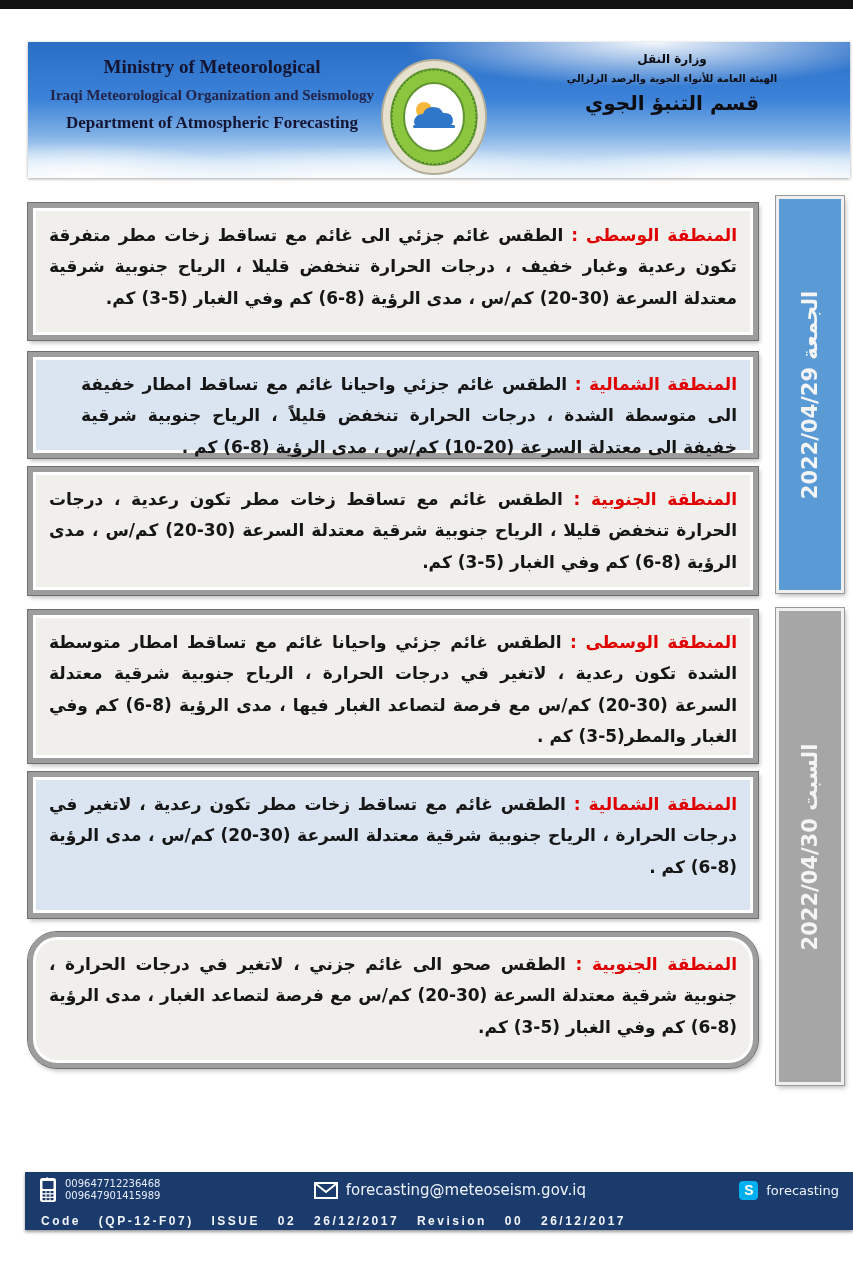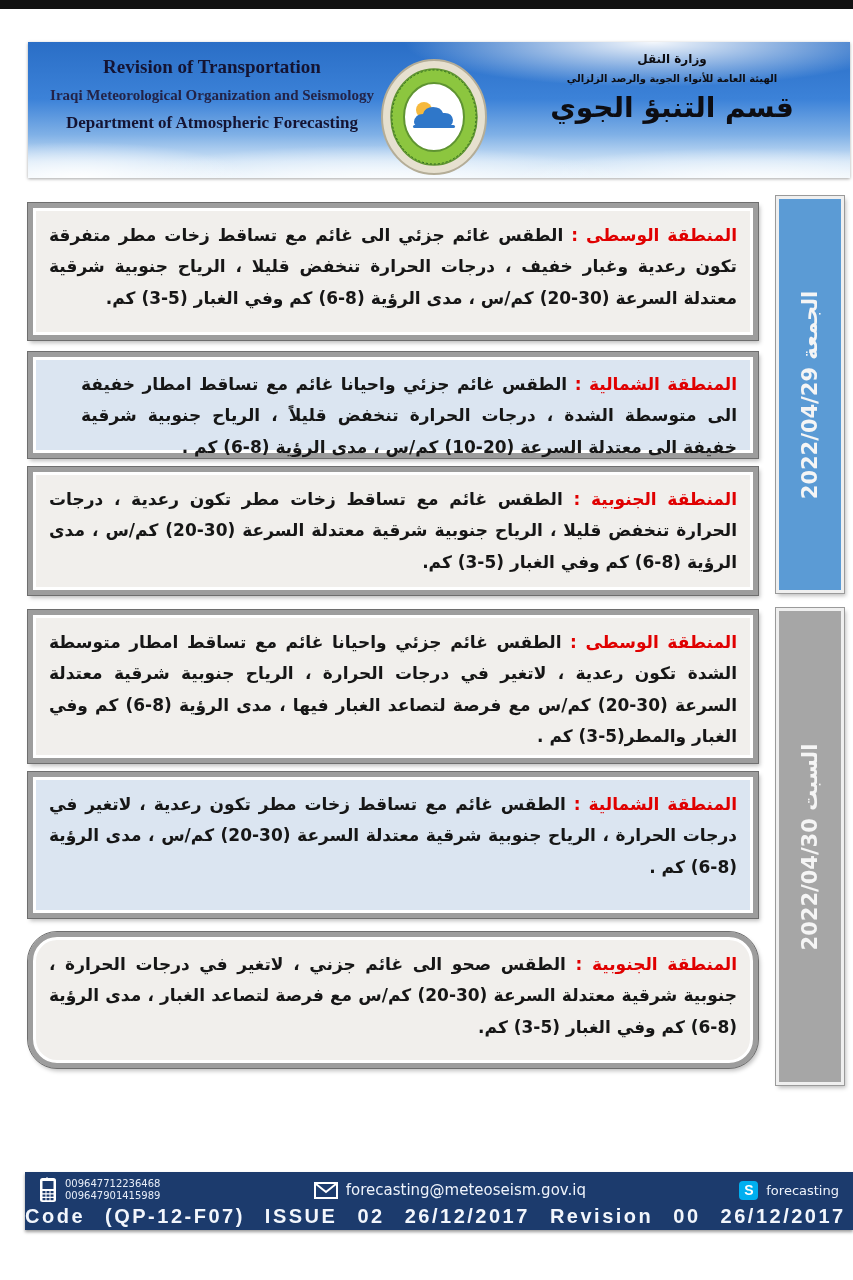--- a/index.html
+++ b/index.html
@@ -29,21 +29,21 @@
   .ministry-en .l1 { font-size:19px; font-weight:bold; margin-bottom:9px; }
   .ministry-en .l2 { font-size:15px; font-weight:bold; margin-bottom:9px; color:#232347; }
   .ministry-en .l3 { font-size:17px; font-weight:bold; }
 
   .ministry-ar {
     position:absolute; right:18px; top:10px; width:320px; text-align:center;
     color:#0d0d12; direction:rtl; font-weight:bold;
   }
   .ministry-ar .l1 { font-size:12px; margin-bottom:7px; }
   .ministry-ar .l2 { font-size:10px; margin-bottom:7px; }
-  .ministry-ar .l3 { font-size:28px; }
+  .ministry-ar .l3 { font-size:20px; }
 
   .org-logo { position:absolute; left:352px; top:16px; width:108px; height:118px; }
 
   
   .region-box {
     position:absolute; left:28px; width:730px; box-sizing:border-box;
     border:5px solid #9d9d9d; outline:1px solid #6e6e6e;
     box-shadow: inset 0 0 0 3px #ffffff, 2px 3px 4px rgba(0,0,0,.25);
     padding:12px 16px 0 16px;
   }
@@ -93,36 +93,36 @@
   .phone-numbers { display:flex; flex-direction:column; font-size:10px; line-height:1.25; color:#e8eef8;justify-content:flex-end; }
   .email-text { font-size:15px; color:#eef3fb; }
   .skype-name { font-size:13px; color:#eef3fb; }
   .skype-badge {
     width:19px; height:19px; border-radius:4px; background:#00aff0;
     display:flex; align-items:center; justify-content:center;
     font-size:14px; font-weight:bold; color:#fff; font-family:"Liberation Sans", sans-serif;
   }
   .footer-row2 {
     position:absolute; left:0; bottom:2px; width:100%;
-    padding:0 0; box-sizing:border-box;
+    padding:0 16px; box-sizing:border-box;
     font-family:"Liberation Sans", sans-serif;
-    font-size:20px; font-weight:bold; letter-spacing:2.5px; word-spacing:12px;
+    font-size:12px; font-weight:bold; letter-spacing:2.5px; word-spacing:12px;
     color:#f2f6fc; white-space:nowrap;
   }
 </style>
 </head>
 <body>
 
 <div class="page">
 
   <div class="top-strip"></div>
 
   <div class="header-banner">
     <div class="ministry-en">
-      <div class="l1">Revision of Transportation</div>
+      <div class="l1">Ministry of Meteorological</div>
       <div class="l2">Iraqi Meteorological Organization and Seismology</div>
       <div class="l3">Department of Atmospheric Forecasting</div>
     </div>
 
     <svg class="org-logo" viewBox="0 0 108 118">
       <ellipse cx="54" cy="59" rx="52" ry="57" fill="#e6e0cf" stroke="#b4ad97" stroke-width="2"></ellipse>
       <ellipse cx="54" cy="59" rx="43" ry="48" fill="#8cc63f" stroke="#5f9431" stroke-width="1.5"></ellipse>
       <ellipse cx="54" cy="59" rx="42" ry="47" fill="none" stroke="#2f6b1f" stroke-width="1" stroke-dasharray="2 2"></ellipse>
       <ellipse cx="54" cy="59" rx="30" ry="34" fill="#ffffff" stroke="#5f9431" stroke-width="2"></ellipse>
       <circle cx="44" cy="52" r="8" fill="#f6b93d"></circle>

